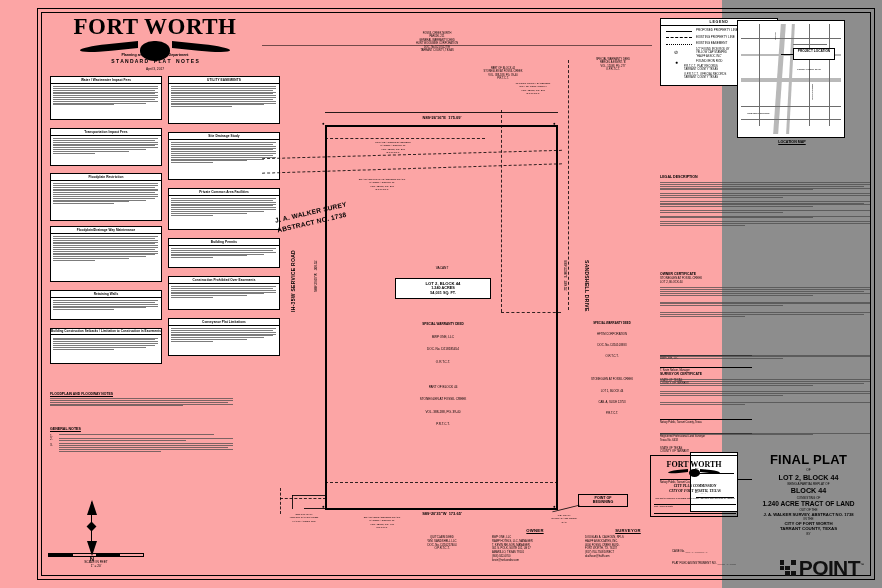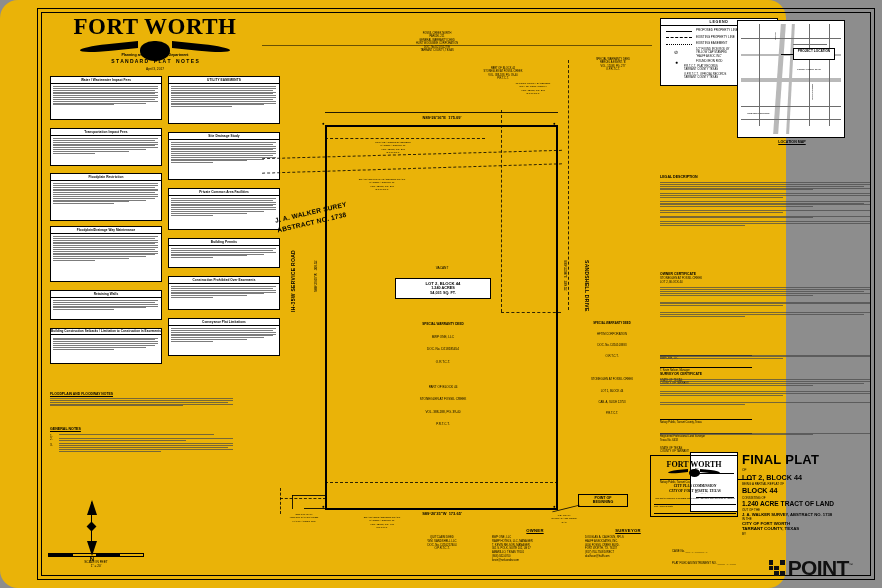--- a/index.html
+++ b/index.html
@@ -2,23 +2,22 @@
 <html><head>
 <meta charset="utf-8">
 <style>
   * { box-sizing: border-box; margin:0; padding:0; }
   html,body { background:#8d8d8d; }
   body {
     font-family: "Liberation Sans", sans-serif;
     width:882px; height:588px; overflow:hidden;
   }
   #sheet {
-    position:relative; width:786px; height:588px;
-    background:#eab308;
-    border-radius:18px;
+    position:relative; width:722px; height:588px;
+    background:#fca5a5;
   }
   .frame {
     position:absolute; left:37px; top:8px; width:838px; height:572px;
     border:1.4px solid #000;
   }
   .frame-inner {
     position:absolute; left:41px; top:12px; width:830px; height:564px;
     border:0.6px solid #000;
   }
   
@@ -78,21 +77,21 @@
   .lm-road { position:absolute; background:#b9b9b9; }
   .lm-thin { position:absolute; background:#6d6d6d; }
   .lm-callout {
     position:absolute; border:0.9px solid #000; background:#fff;
     text-align:center; font-weight:bold; padding:1px 2px; line-height:1.15;
   }
   
   .rule { background:#000; height:0.6px; position:absolute; }
   
   #titleblock { position:absolute; left:742px; top:452px; width:133px; height:126px; }
-  .tb-line { text-align:left; white-space:pre; }
+  .tb-line { text-align:center; white-space:pre; }
   .halff-grid {
     display:inline-grid; grid-template-columns:repeat(3,4.6px);
     grid-auto-rows:4.6px; gap:1.1px; vertical-align:middle;
   }
   .halff-grid i { background:#111; display:block; }
   .halff-grid i.off { background:transparent; }
   .halff-word {
     font-family:"Liberation Sans", sans-serif; font-weight:bold;
     font-size:21px; letter-spacing:-0.6px; vertical-align:middle;
     margin-left:3px; color:#111;

